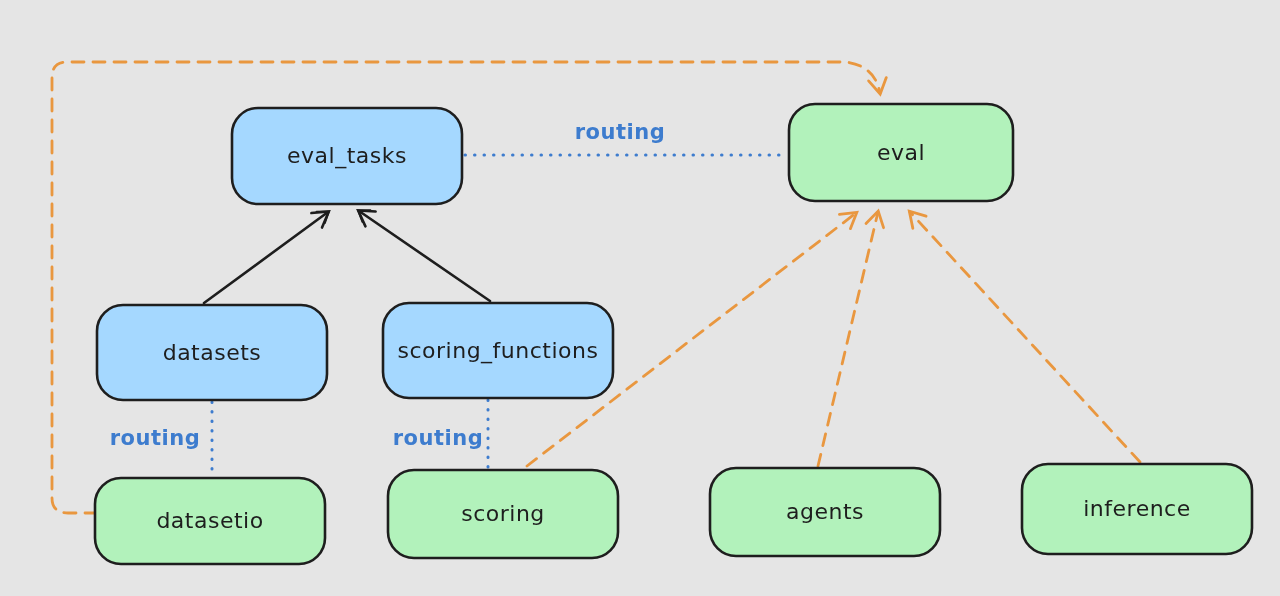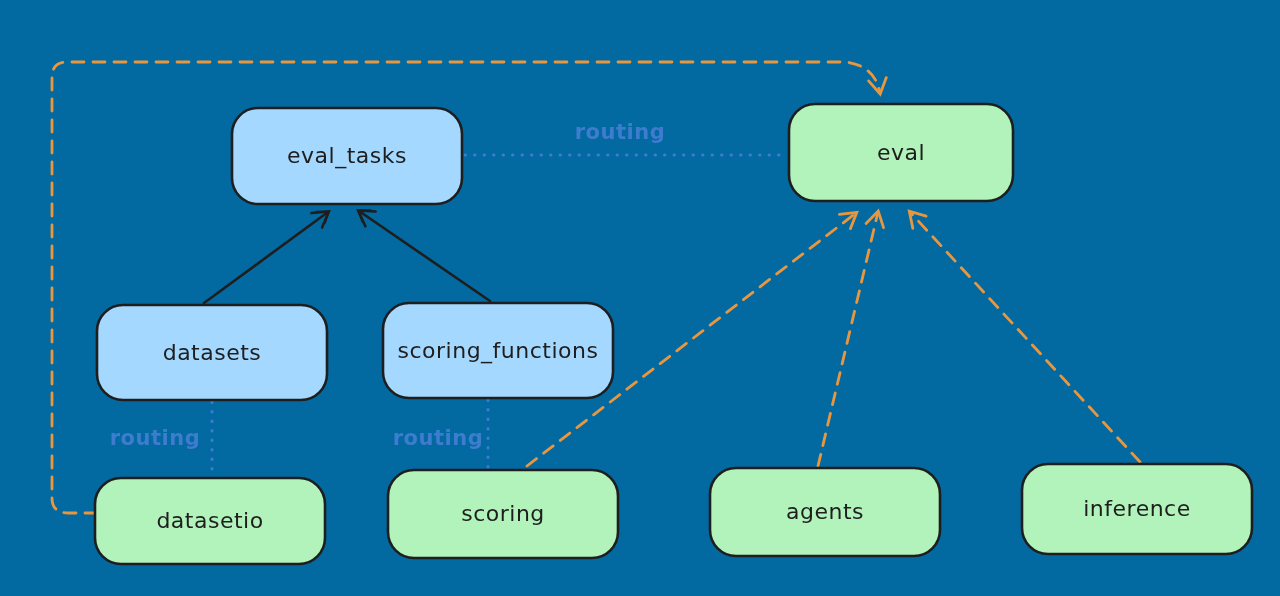--- a/index.html
+++ b/index.html
@@ -8,21 +8,21 @@
     background: #ffffff;
     width: 1280px;
     height: 596px;
     overflow: hidden;
     font-family: "DejaVu Sans", sans-serif;
   }
   .canvas {
     position: relative;
     width: 1280px;
     height: 596px;
-    background: #0369a1;
+    background: #e5e5e5;
   }
   svg { display: block; }
   .node-rect {
     stroke: #1e1e1e;
     stroke-width: 2.6;
   }
   .node-label {
     font-family: "DejaVu Sans", sans-serif;
     font-size: 22px;
     fill: #1e1e1e;

